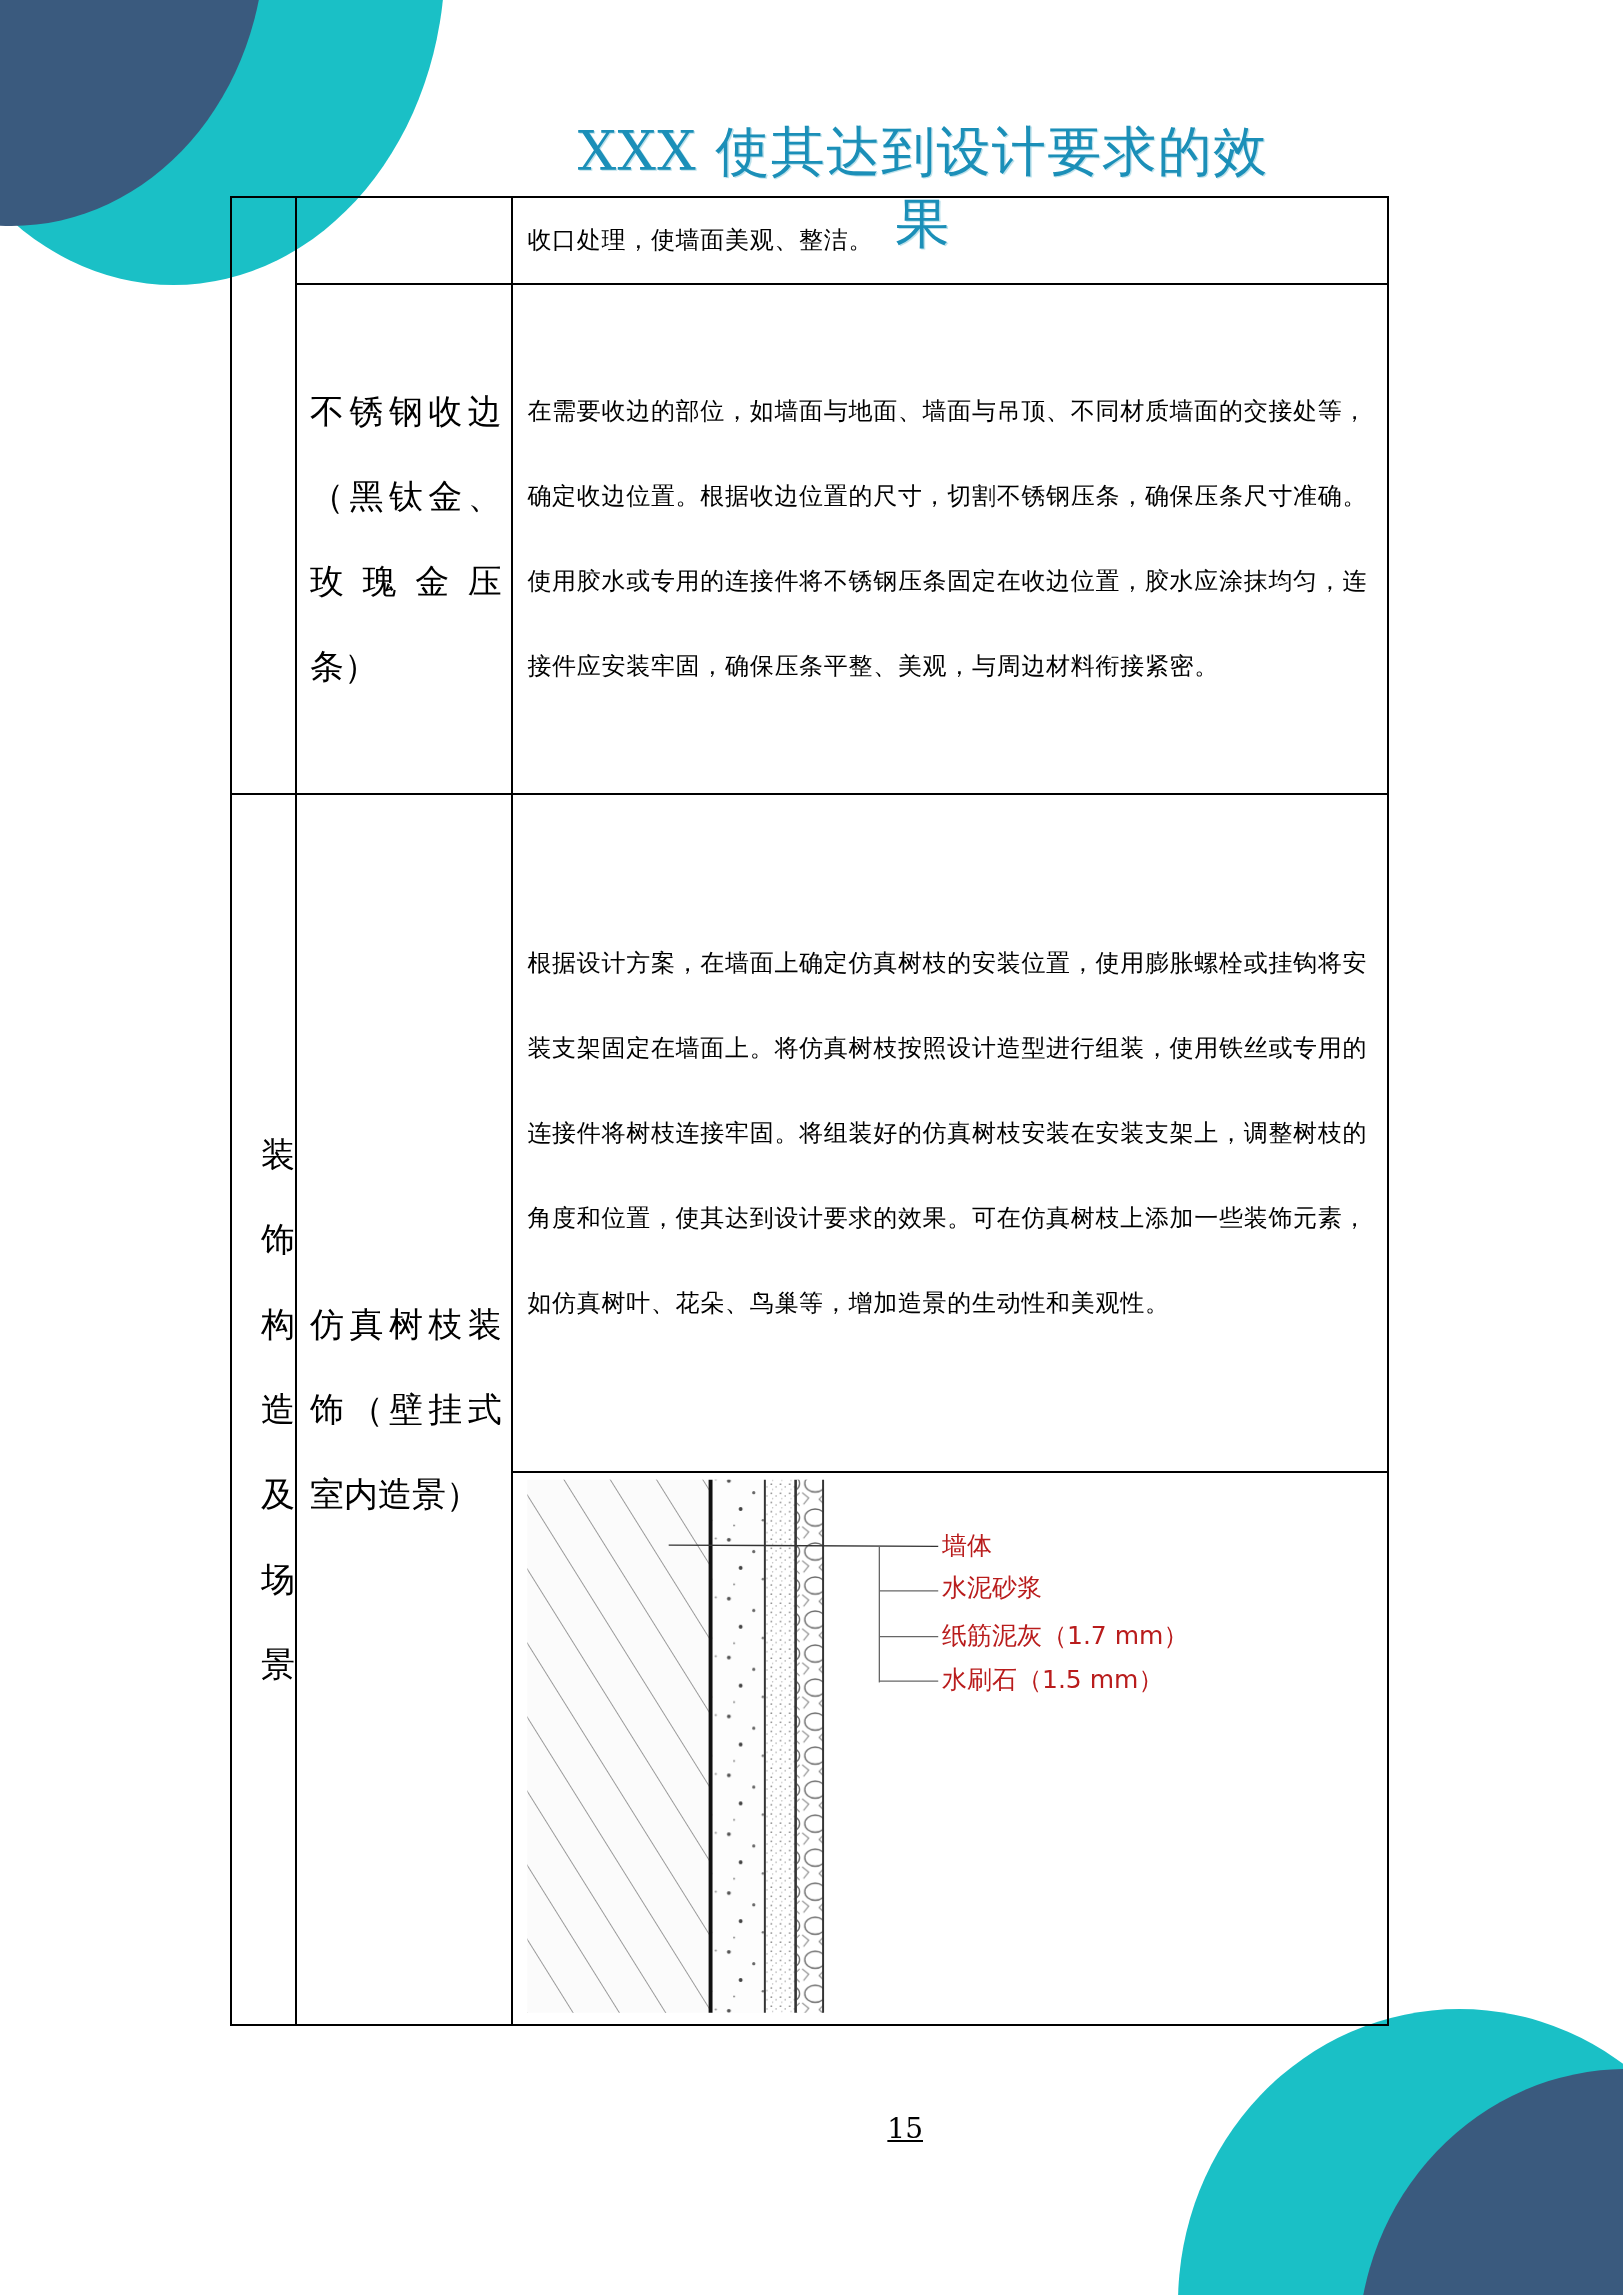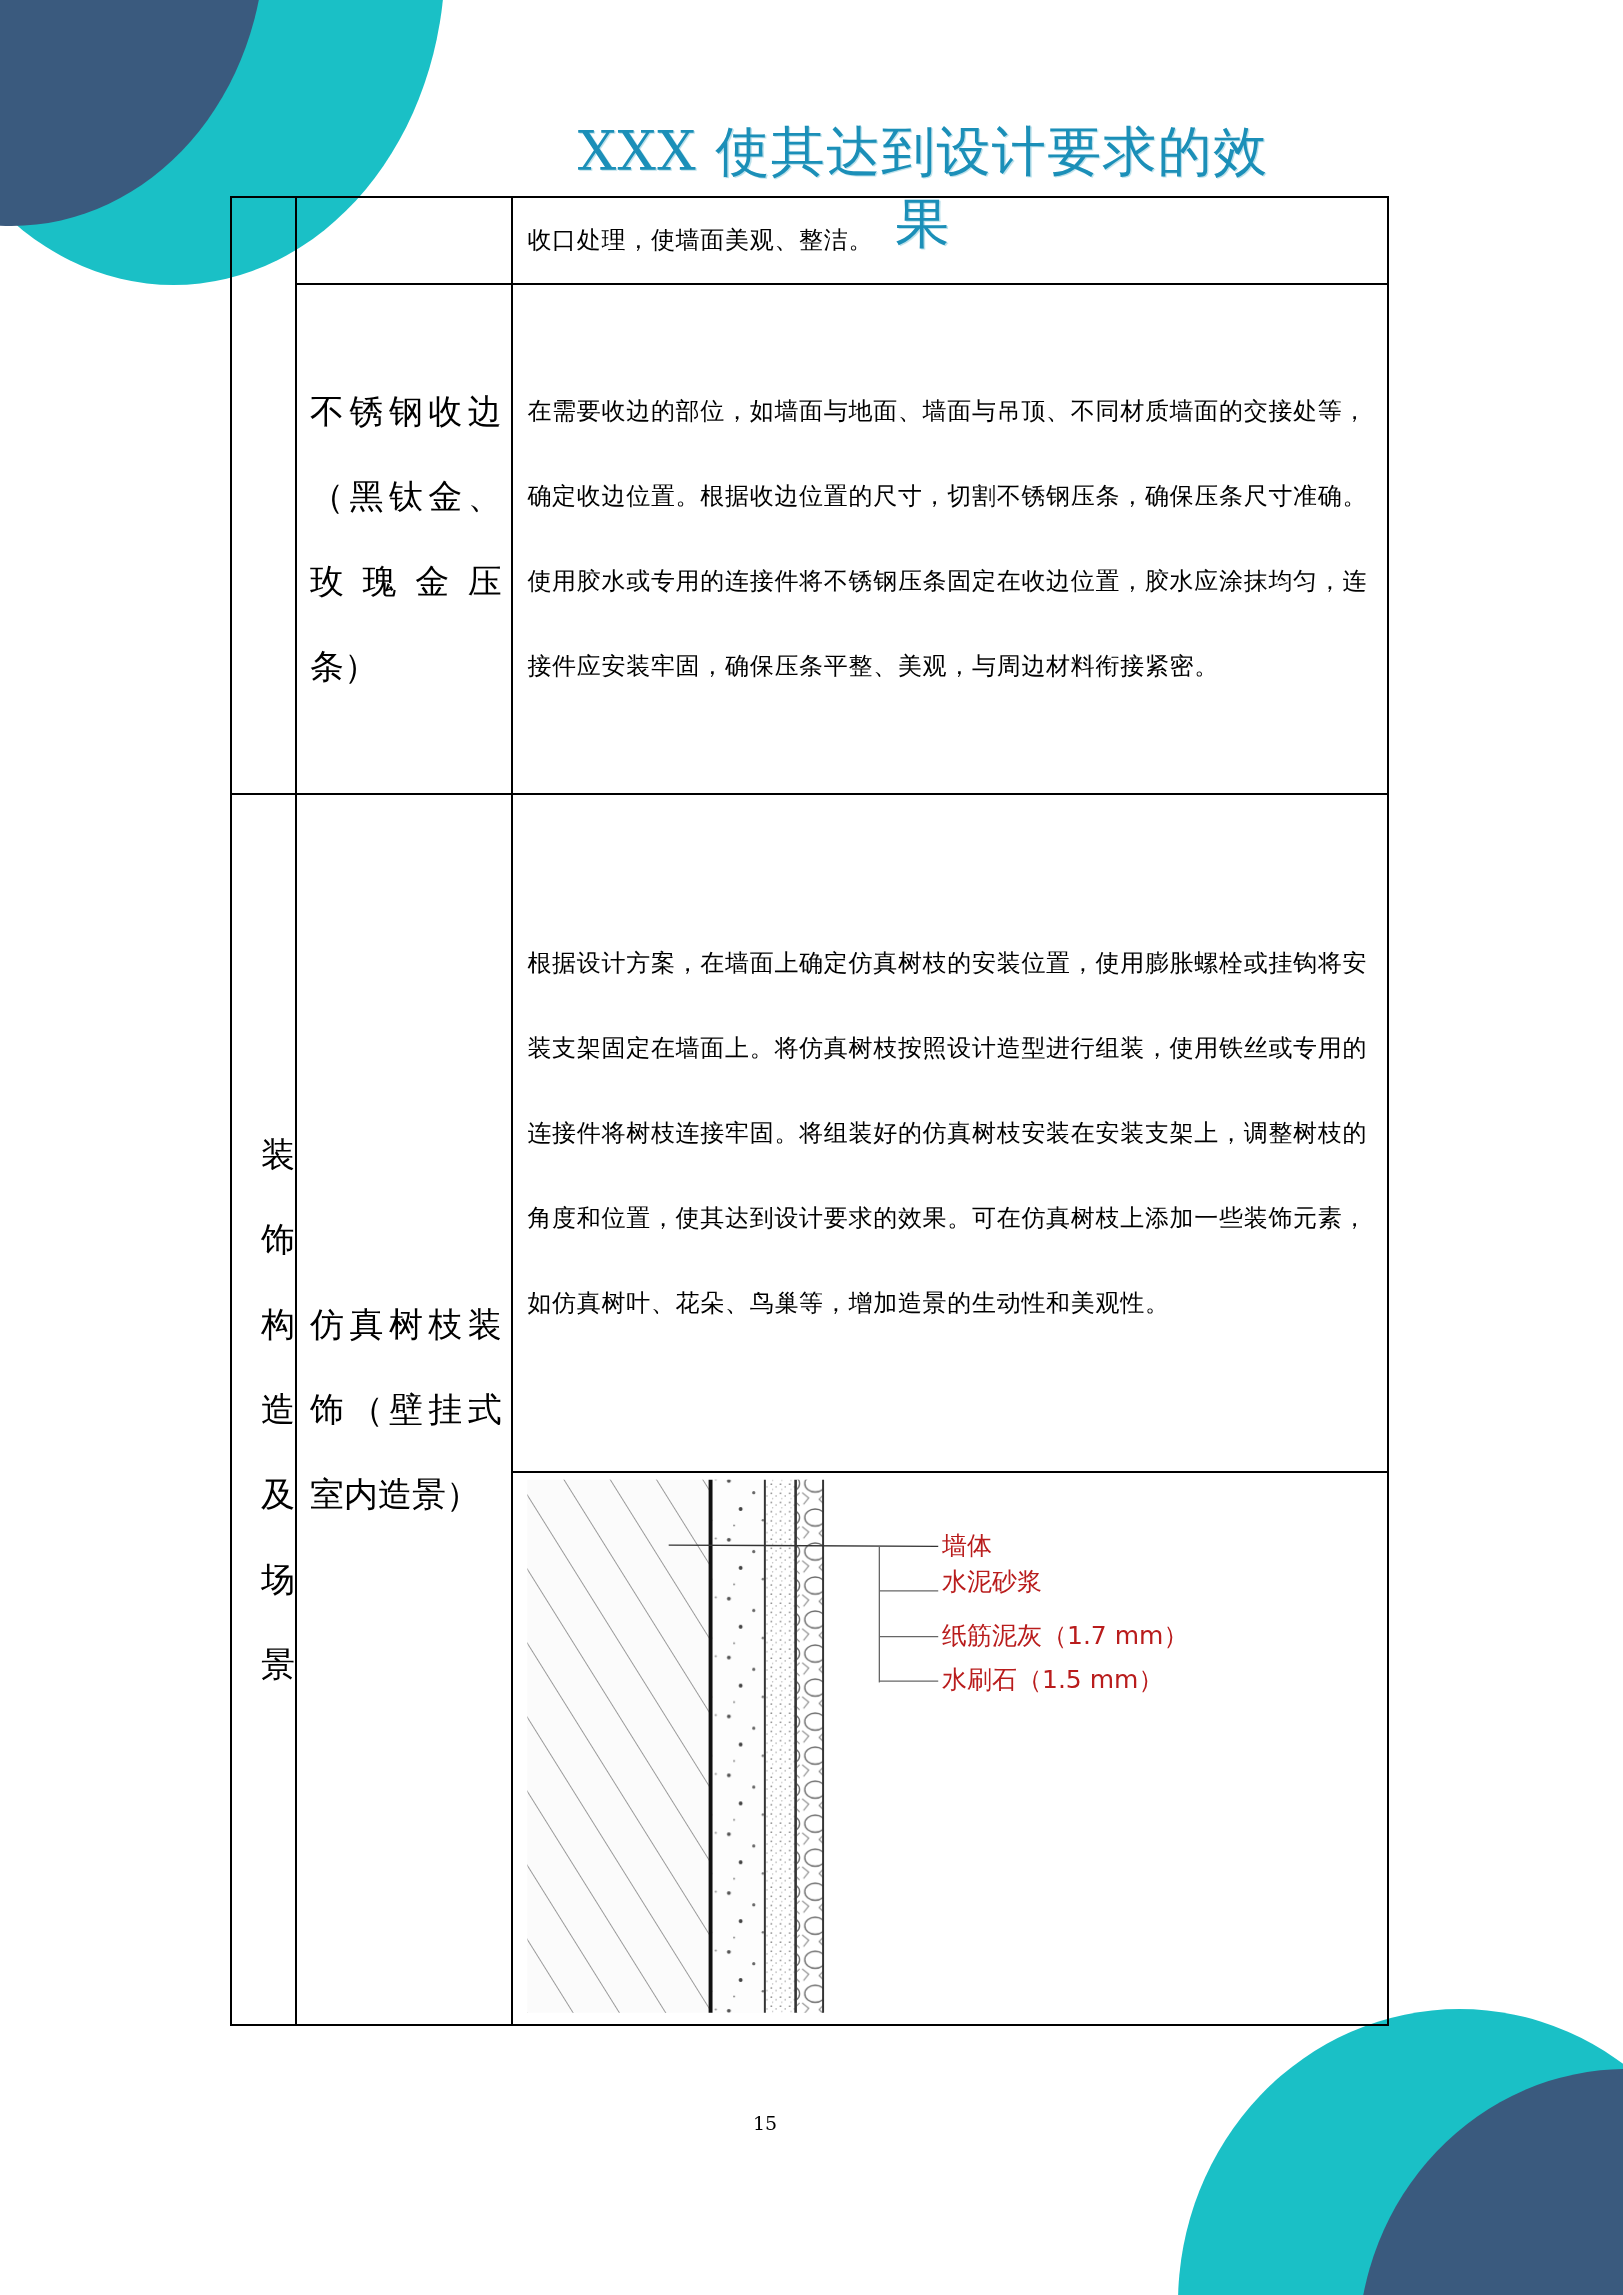--- a/index.html
+++ b/index.html
@@ -19,22 +19,22 @@
   .col2 { width:214px; }
   .col3 { width:874px; }
   .cell-text { font-size:24px; line-height:85px; padding:0 11.8px 0 14.4px; letter-spacing:0.7px; }
   .sub-label { font-size:34px; line-height:85px; padding:0 9.2px 0 13px; text-align:justify; text-align-last:left; }
   .cat-label { font-size:34px; line-height:85px; text-align:right; width:63px; word-break:break-all; }
   .row1 td { height:84px; }
   .row2 td { height:508px; }
   .row3a-text { height:676px; }
   .row3b-img { height:551px; position:relative; }
   #diagram { position:relative; width:874px; height:551px; overflow:hidden; }
-  #page-number { position:absolute; left:753px; top:2112px; width:170px; text-align:left;
-                 font-size:19px; font-family:"DejaVu Serif","Liberation Serif",serif; z-index:3; }
+  #page-number { position:absolute; left:753px; top:2112px; width:170px; text-align:right;
+                 font-size:28px; font-family:"DejaVu Serif","Liberation Serif",serif; z-index:3;text-decoration:underline; }
   .dlabel { position:absolute; font-family:"DejaVu Sans","Liberation Sans",sans-serif; font-size:25px;
             color:#b91c1c; white-space:nowrap; line-height:30px; }
 </style>
 </head>
 <body>
 
 <div class="deco" id="c-tl-teal"></div>
 <div class="deco" id="c-tl-navy"></div>
 <div class="deco" id="c-br-teal"></div>
 <div class="deco" id="c-br-navy"></div>
@@ -110,21 +110,21 @@
           <line x1="385" y1="10" x2="385" y2="825" stroke="#333" stroke-width="3"></line>
           <line x1="432" y1="10" x2="432" y2="825" stroke="#333" stroke-width="4"></line>
           <line x1="474" y1="10" x2="474" y2="825" stroke="#333" stroke-width="3"></line>
           <line x1="238" y1="110" x2="650" y2="112" stroke="#333" stroke-width="2"></line>
           <line x1="560" y1="112" x2="560" y2="320" stroke="#666" stroke-width="2"></line>
           <line x1="560" y1="180" x2="650" y2="180" stroke="#666" stroke-width="2"></line>
           <line x1="560" y1="250" x2="650" y2="250" stroke="#666" stroke-width="2"></line>
           <line x1="560" y1="318" x2="650" y2="318" stroke="#666" stroke-width="2"></line>
         </svg>
         <div class="dlabel" style="left:429px; top:58px;">墙体</div>
-        <div class="dlabel" style="left:429px; top:94px;">水泥砂浆</div>
+        <div class="dlabel" style="left:429px; top:102px;font-family:Liberation Mono, monospace;">水泥砂浆</div>
         <div class="dlabel" style="left:429px; top:148px;">纸筋泥灰（1.7 mm）</div>
         <div class="dlabel" style="left:429px; top:192px;">水刷石（1.5 mm）</div>
       </div>
     </td>
   </tr>
 </tbody>
   </table>
 
 <div id="page-number">15</div>
 

